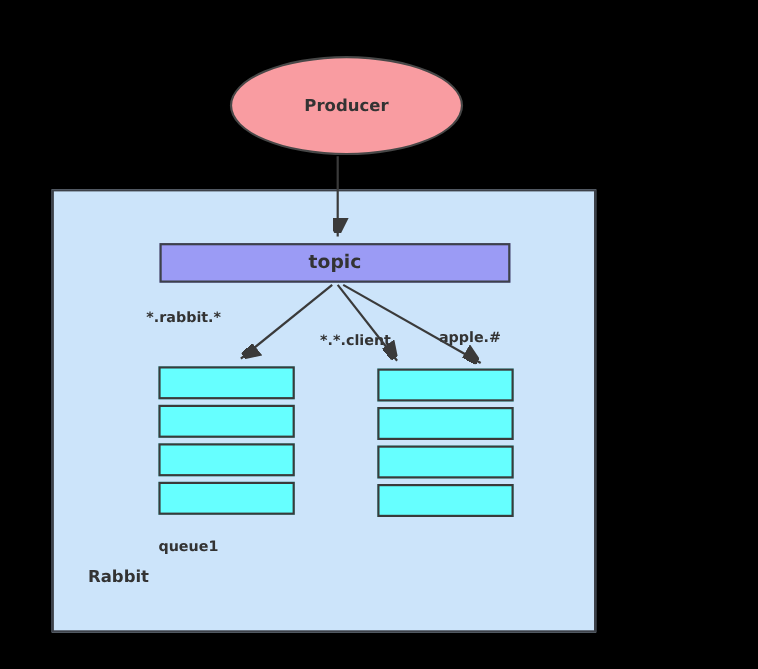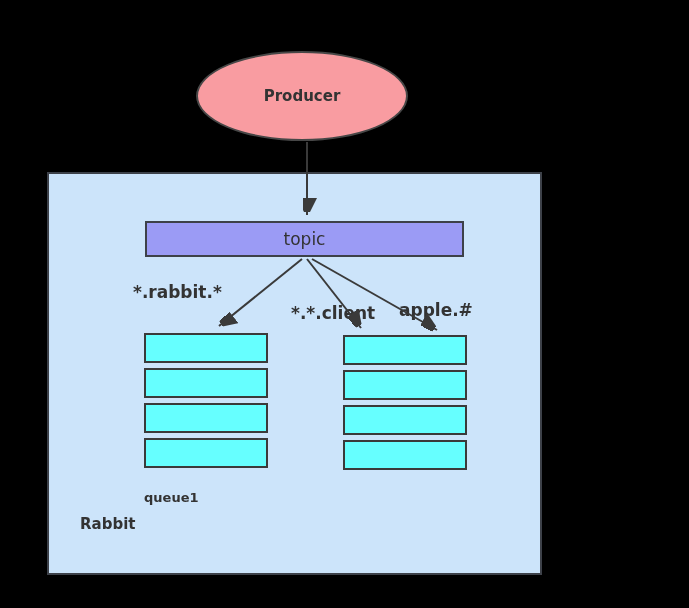--- a/index.html
+++ b/index.html
@@ -25,52 +25,52 @@
   }
   .rabbit-container {
     position: absolute;
     left: 47px; top: 172px;
     width: 495px; height: 403px;
     background: var(--container_fill);
     border: 2px solid var(--border);
   }
   .producer-ellipse {
     position: absolute;
-    left: 196px; top: 51px;
+    left: 209px; top: 51px;
     width: 212px; height: 90px;
     background: var(--producer_fill);
     border: 2px solid #474747;
     border-radius: 50%;
     display: flex; align-items: center; justify-content: center;
     font-size: 15px; font-weight: bold;
   }
   .exchange-rect {
     position: absolute;
     left: 145px; top: 221px;
     width: 319px; height: 36px;
     background: var(--exchange_fill);
     border: 2px solid var(--border);
     display: flex; align-items: center; justify-content: center;
-    font-size: 17px; font-weight: normal;
+    font-size: 17px; font-weight: bold;
   }
   .queue-stack {
     position: absolute;
     width: 124px;
     display: flex; flex-direction: column; gap: 5px;
   }
   .queue-stack.q1 { left: 144px; top: 333px; }
   .queue-stack.q2 { left: 343px; top: 335px; }
   .queue-slot {
     width: 124px; height: 30px;
     background: var(--queue_fill);
     border: 2px solid var(--arrow);
   }
   .binding-label {
     position: absolute;
-    font-size: 17px; font-weight: bold;
+    font-size: 13px; font-weight: bold;
     white-space: nowrap;
   }
   .binding-0 { left: 133px; top: 282px; }
   .binding-1 { left: 291px; top: 303px; }
   .binding-2 { left: 399px; top: 300px; }
   .queue-label {
     position: absolute;
     width: 124px;
     font-size: 13px; font-weight: bold;
   }

